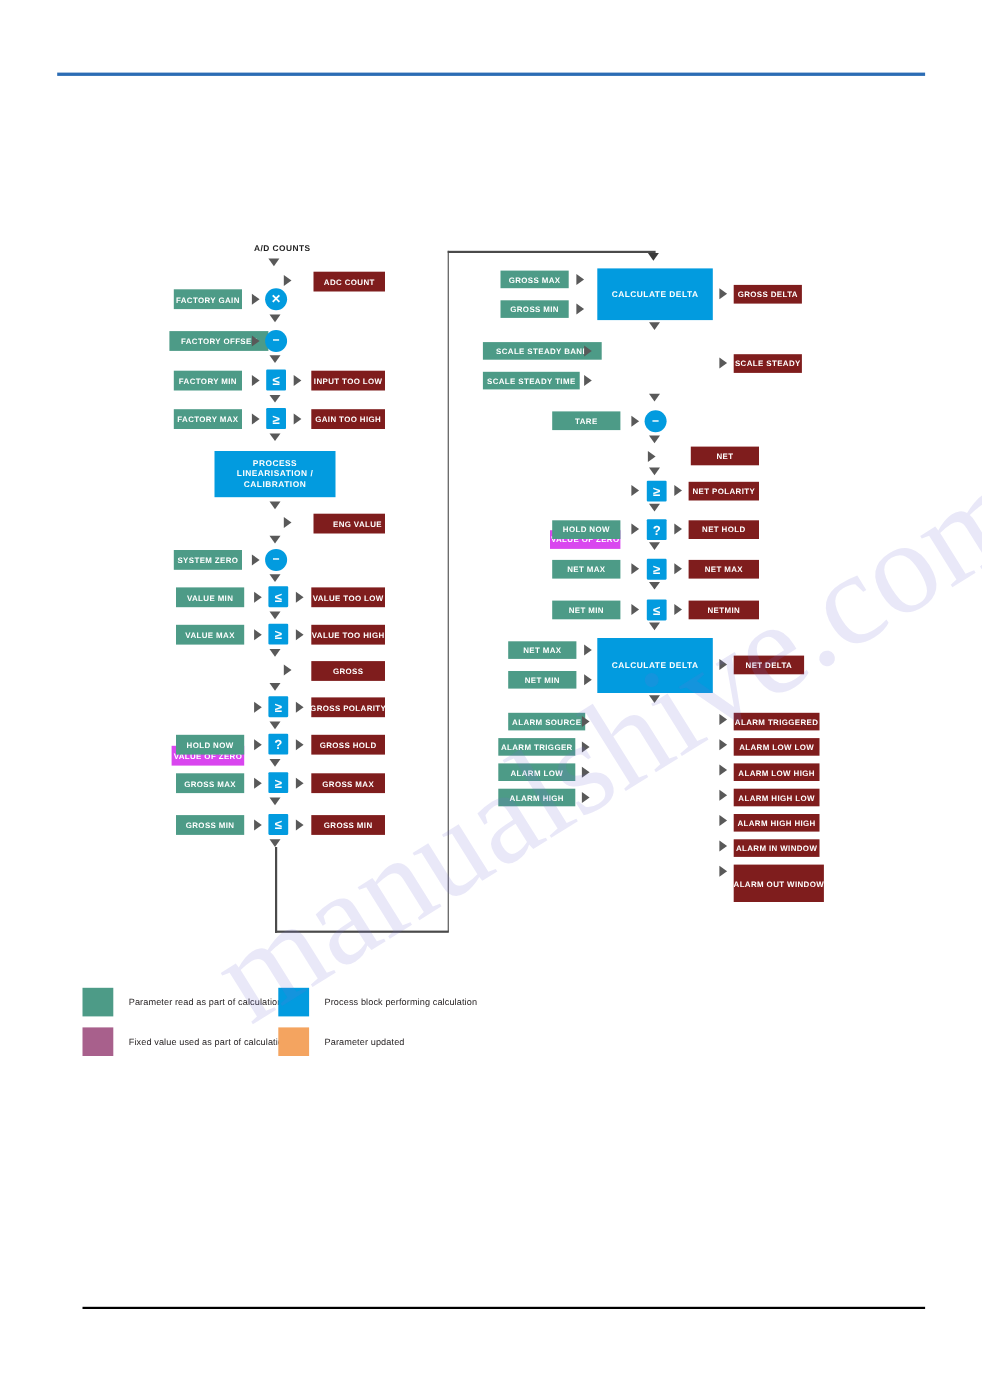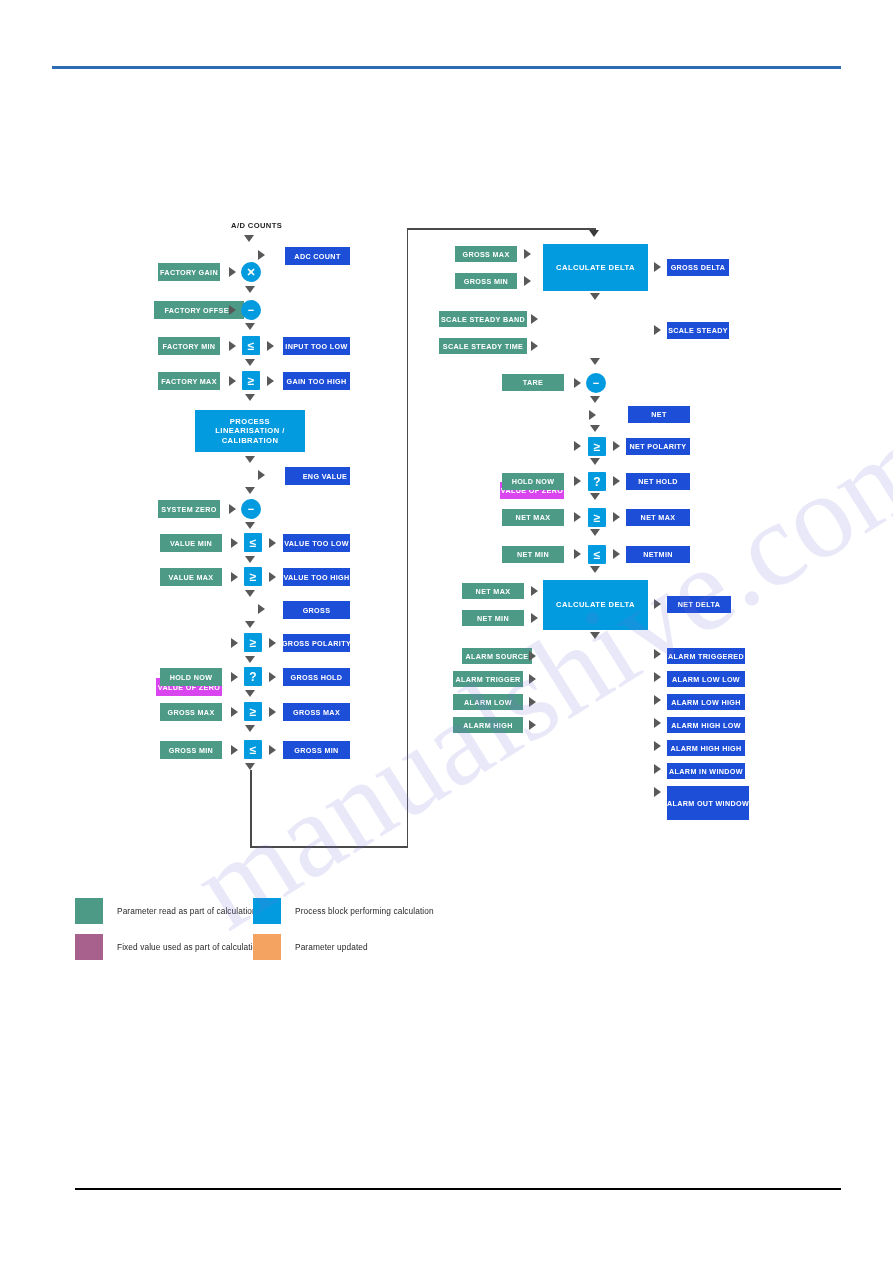--- a/index.html
+++ b/index.html
@@ -56,21 +56,21 @@
     color: #ffffff;
     font-size: 7.2px;
     font-weight: bold;
     letter-spacing: 0.35px;
     line-height: 1.25;
     padding: 1px 2px;
     white-space: nowrap;
   }
   .node.param   { background: #4d9b87; }
   .node.fixed   { background: #d946ef; margin-top: 44px; }
-  .node.updated { background: #1d4ed8; }
+  .node.updated { background: #7f1d1d; }
   .node.process {
     background: #029bdf;
     white-space: normal;
     font-size: 7.6px;
     letter-spacing: 0.45px;
   }
   .node.process.big { font-size: 7.6px; }
 
   
   .op {
@@ -275,21 +275,21 @@
     <div class="arr right" style="left:524px; top:249px;"></div>
     <div class="node param" style="left:455px; top:273px; width:62px; height:16px;">GROSS MIN</div>
     <div class="arr right" style="left:524px; top:276px;"></div>
 
     <div class="node process" style="left:543px; top:244px; width:105px; height:47px;">CALCULATE DELTA</div>
 
     <div class="arr right" style="left:654px; top:262px;"></div>
     <div class="node updated" style="left:667px; top:259px; width:62px; height:17px;">GROSS DELTA</div>
     <div class="arr down" style="left:590px; top:293px;"></div>
 
-    <div class="node param" style="left:439px; top:311px; width:88px; height:16px;">SCALE STEADY BAND</div>
+    <div class="node param" style="left:439px; top:311px; width:108px; height:16px;">SCALE STEADY BAND</div>
     <div class="arr right" style="left:531px; top:314px;"></div>
     <div class="node param" style="left:439px; top:338px; width:88px; height:16px;">SCALE STEADY TIME</div>
     <div class="arr right" style="left:531px; top:341px;"></div>
 
 
     <div class="arr right" style="left:654px; top:325px;"></div>
     <div class="node updated" style="left:667px; top:322px; width:62px; height:17px;">SCALE STEADY</div>
     <div class="arr down" style="left:590px; top:358px;"></div>
 
     <div class="node param" style="left:502px; top:374px; width:62px; height:17px;">TARE</div>

